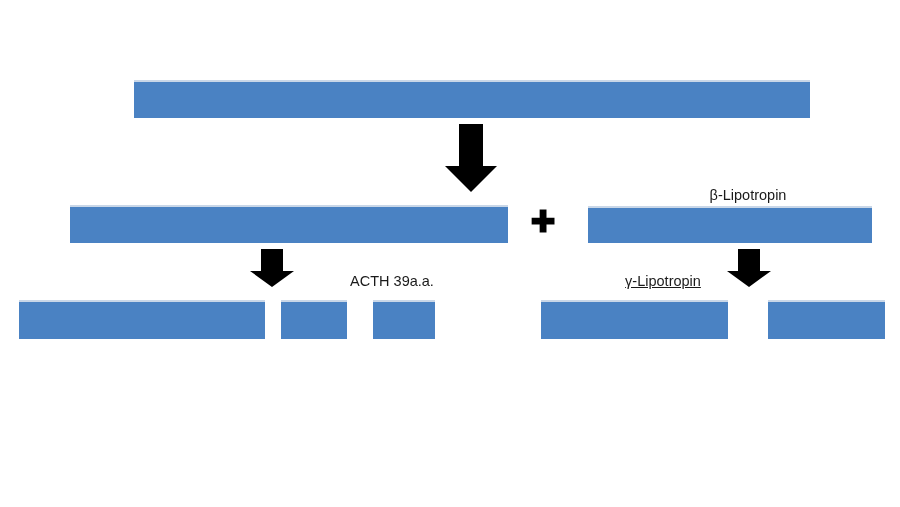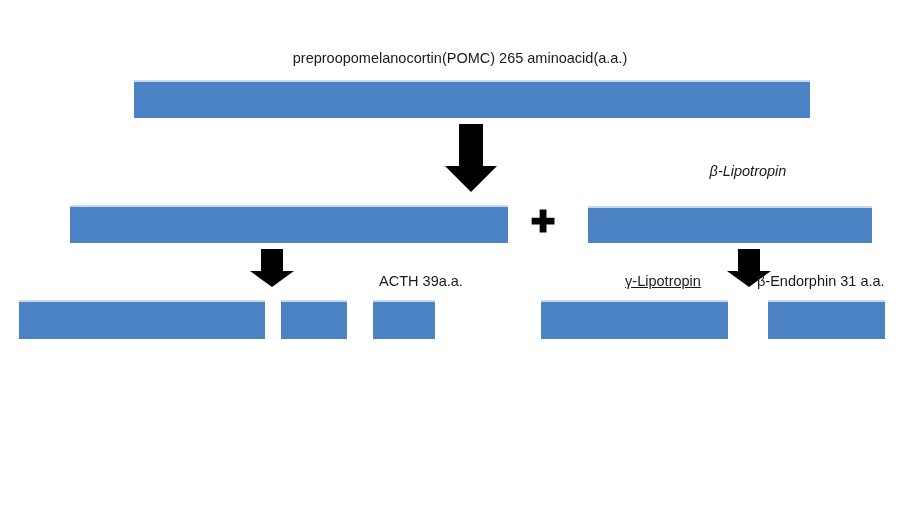--- a/index.html
+++ b/index.html
@@ -44,55 +44,53 @@
     font-weight: bold;
     color: #000000;
     transform: translate(-50%, -50%);
   }
 </style>
 </head>
 <body>
 
 <div id="canvas">
 
-  <div class="label center" style="left:460px; top:51px;">preproopomelanocortin(POMC) 265 aminoacid(a.a.)</div>
 
   <div class="bar" style="left:134px; top:80px; width:676px; height:38px;"></div>
 
   <div class="arrow" style="left:445px; top:124px;">
     <svg width="52" height="68" viewBox="0 0 52 68">
       <polygon points="14,0 38,0 38,42 52,42 26,68 0,42 14,42" fill="#000000"></polygon>
     </svg>
   </div>
 
   <div class="bar" style="left:70px; top:205px; width:438px; height:38px;"></div>
 
   <div class="plus" style="left:543px; top:222px; font-size:30px;">✚</div>
 
-  <div class="label center" style="left:748px; top:164px;font-style:italic;">β-Lipotropin</div>
+  <div class="label center" style="left:748px; top:188px;">β-Lipotropin</div>
 
   <div class="bar" style="left:588px; top:206px; width:284px; height:37px;"></div>
 
   <div class="arrow" style="left:250px; top:249px;">
     <svg width="44" height="38" viewBox="0 0 44 38">
       <polygon points="11,0 33,0 33,22 44,22 22,38 0,22 11,22" fill="#000000"></polygon>
     </svg>
   </div>
 
   <div class="arrow" style="left:727px; top:249px;">
     <svg width="44" height="38" viewBox="0 0 44 38">
       <polygon points="11,0 33,0 33,22 44,22 22,38 0,22 11,22" fill="#000000"></polygon>
     </svg>
   </div>
 
-  <div class="label center" style="left:421px; top:274px;">ACTH 39a.a.</div>
+  <div class="label center" style="left:392px; top:274px;">ACTH 39a.a.</div>
 
   <div class="label center" style="left:663px; top:274px;text-decoration:underline;">γ-Lipotropin</div>
 
-  <div class="label" style="left:757px; top:274px;">β-Endorphin 31 a.a.</div>
 
   <div class="bar" style="left:19px; top:300px; width:246px; height:39px;"></div>
 
   <div class="bar" style="left:281px; top:300px; width:66px; height:39px;"></div>
 
   <div class="bar" style="left:373px; top:300px; width:62px; height:39px;"></div>
 
   <div class="bar" style="left:541px; top:300px; width:187px; height:39px;"></div>
 
   <div class="bar" style="left:768px; top:300px; width:117px; height:39px;"></div>

